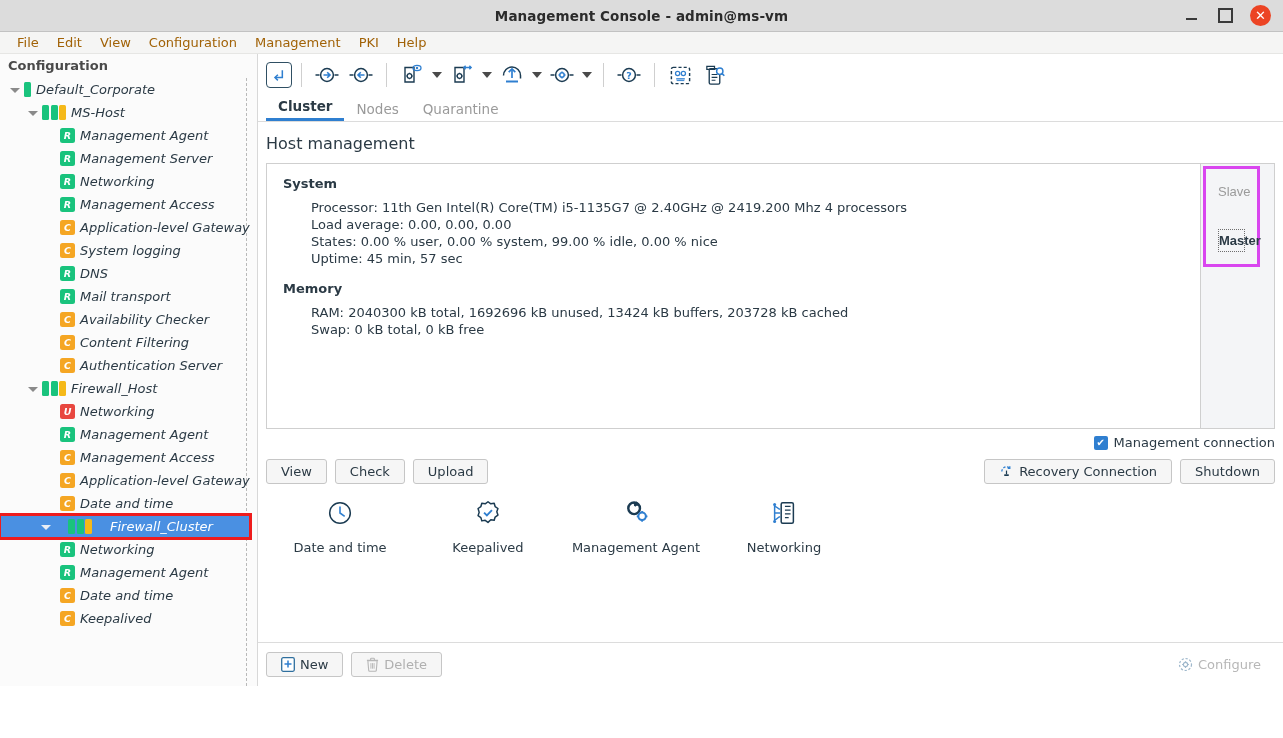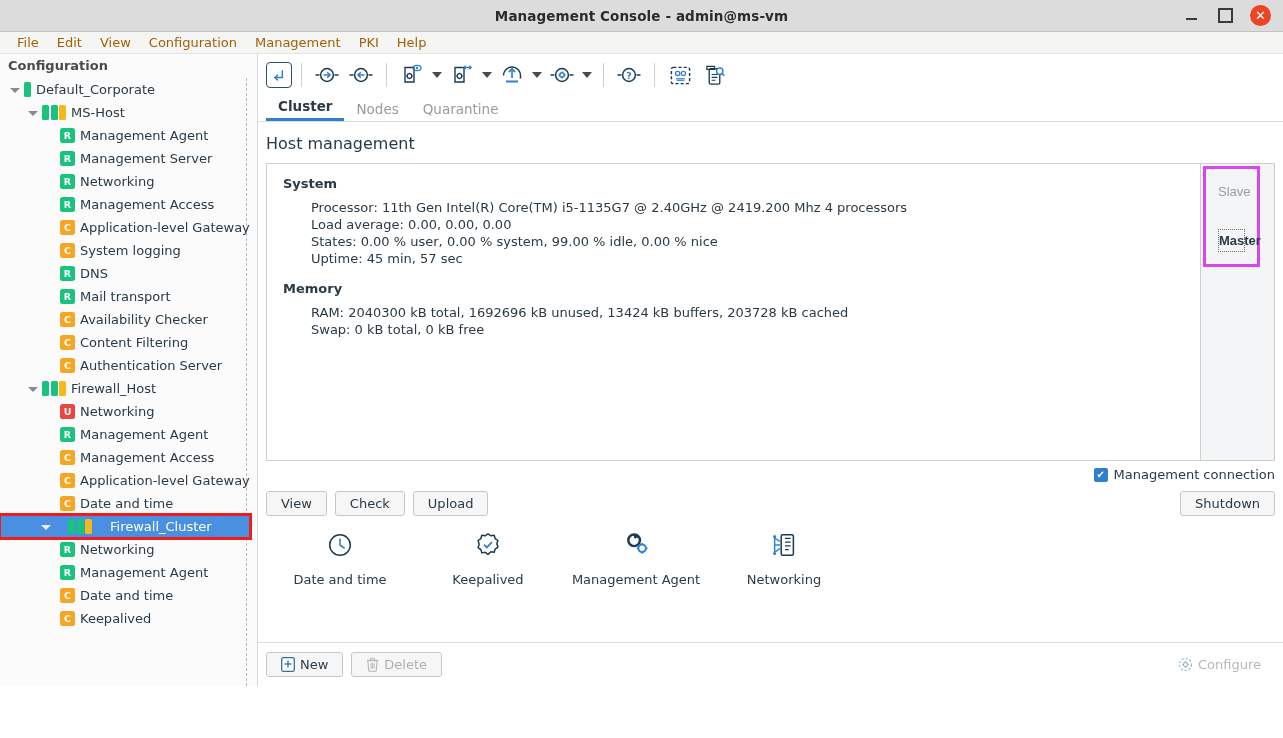--- a/index.html
+++ b/index.html
@@ -51,21 +51,21 @@
     border-right: 1px solid #d8d8d8; overflow: hidden;
   }
   .sidebar-header {
     font-weight: bold; font-size: 13px; color: #4a4a4a;
     padding: 4px 0 5px 8px;
   }
   .sb-dash {
     position: absolute; top: 24px; bottom: 0; left: 246px;
     border-left: 1px dashed #b9b9b9;
   }
-  .tree { position: relative; }
+  .tree { position: relative; font-style: italic; }
   .tree-row {
     display: flex; align-items: center; height: 23px;
     padding-left: 8px; white-space: nowrap; cursor: default;
     position: relative;
   }
   .tree-row.sel { background: #4a90e2; }
   .tree-row.sel .tree-label { color: #ffffff; }
   .tree-row.sel-outline {
     outline: 3px solid #ee1c1c; outline-offset: -1px;
     width: 250px;
@@ -119,21 +119,21 @@
           border-bottom: 1px solid #dcdcdc; }
   .tab {
     padding: 2px 12px 4px 12px; font-size: 13.5px; color: #9a9a9a; cursor: default;
   }
   .tab.active { color: #2b3a45; font-weight: bold; border-bottom: 3px solid #2f7fd0; }
 
   .page-title { font-size: 16px; color: #2b3a45; padding: 12px 0 10px 8px; }
 
   .content { padding: 0 8px; flex: 1; display: flex; flex-direction: column; }
 
-  .info-wrap { display: flex; border: 1px solid #cfcfcf; background: #fff; height: 298px; }
+  .info-wrap { display: flex; border: 1px solid #cfcfcf; background: #fff; height: 266px; }
   .info-panel { flex: 1; padding: 12px 16px; overflow: hidden; }
   .side-panel {
     width: 74px; background: #f4f5f7; border-left: 1px solid #cfcfcf;
     padding: 6px 4px; position: relative;
   }
   .ms-box { position: absolute; top: 2px; left: 2px; right: 14px;
             border: 3px solid #d946ef; padding: 12px; }
   .ms-btn {
     display: block; width: 100%; text-align: center; font-size: 13px;
     padding: 3px 0; background: transparent; border: none; cursor: default;
@@ -511,20 +511,31 @@
           <span class="chk-label">Management connection</span>
         </div>
 
         <div class="row-under">
           <div class="btns-left">
             <button class="btn">View</button>
             <button class="btn">Check</button>
             <button class="btn">Upload</button>
           </div>
           <div class="btns-right">
+            <button class="btn">
+              <span>
+                <svg width="15" height="15" viewBox="0 0 16 16">
+                  <path d="M3 8a5 5 0 0 1 8.5-3.5" fill="none" stroke="#2f7fd0" stroke-width="1.4" stroke-dasharray="2.5 1.6"></path>
+                  <path d="M11.5 2.5v2.2H9.3" fill="none" stroke="#2f7fd0" stroke-width="1.4"></path>
+                  <path d="M8 7v4" stroke="#1b3b52" stroke-width="1.3"></path>
+                  <rect x="5.6" y="11" width="4.8" height="1.8" fill="#1b3b52"></rect>
+                </svg>
+              </span>
+              <span>Recovery Connection</span>
+            </button>
             <button class="btn">Shutdown</button>
           </div>
         </div>
 
         <div class="comp-grid" id="compgrid">
             <div class="comp">
               <div class="comp-ico">
                 <svg width="30" height="30" viewBox="0 0 32 32">
                   <circle cx="16" cy="16" r="11" fill="none" stroke="#1b3b52" stroke-width="1.6"></circle>
                   <path d="M16 9v7l5 3.5" fill="none" stroke="#2f7fd0" stroke-width="1.7"></path>

